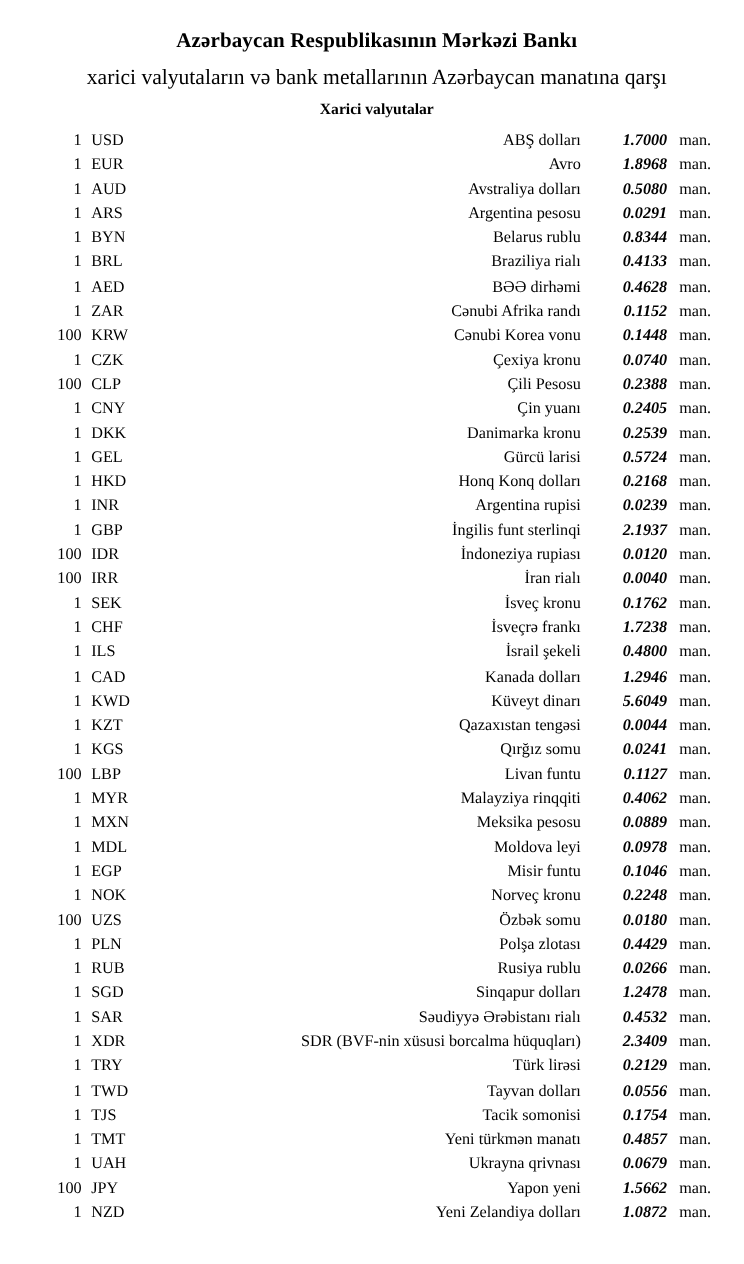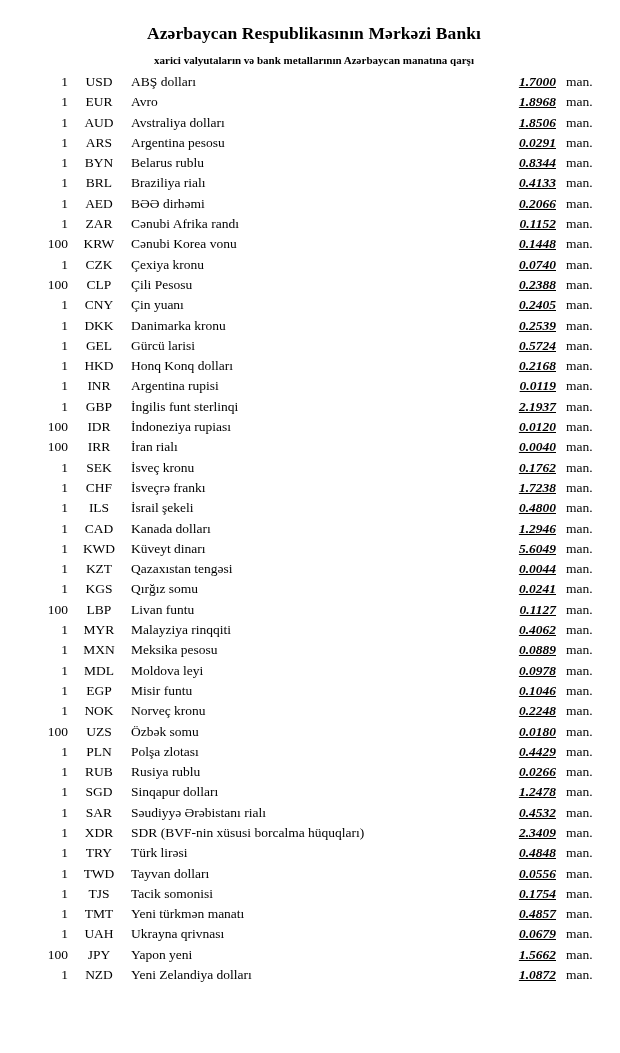--- a/index.html
+++ b/index.html
@@ -31,22 +31,22 @@
     letter-spacing: 0.1px;
     margin-top: 4px;
     margin-bottom: 10px;
   }
   .date-line {
     font-size: 12.5px;
     font-weight: bold;
     margin-bottom: 9px;
   }
   .subtitle-line {
-    font-size: 11px;
-    font-weight: bold;
+    font-size: 18px;
+    font-weight: normal;
     margin-bottom: 8px;
   }
   .bulletin-line {
     font-size: 15px;
     font-weight: bold;
     letter-spacing: 0.2px;
     margin-bottom: 18px;
   }
   .section-title {
     text-align: center;
@@ -67,51 +67,51 @@
     white-space: nowrap;
   }
   .col-amount {
     width: 46px;
     text-align: right;
     padding-right: 8px !important;
     font-family: "Liberation Serif", serif;
   }
   .col-code {
     width: 46px;
-    text-align: center;
+    text-align: left;
     padding-right: 9px !important;
   }
   .col-name {
-    text-align: left;
+    text-align: right;
     padding-left: 0;
     font-family: Liberation Serif, serif;
   }
   .col-rate {
     width: 72px;
     text-align: right;
     font-style: italic;
     font-weight: bold;
     padding-right: 10px !important;
-    text-decoration: underline;
   }
   .col-unit {
     width: 40px;
     text-align: left;
   }
 </style>
 </head>
 <body>
 
 <div class="page">
 
   <div class="header">
     <div class="bank-title">Azərbaycan Respublikasının Mərkəzi Bankı</div>
     <div class="subtitle-line">xarici valyutaların və bank metallarının Azərbaycan manatına qarşı</div>
   </div>
 
+  <div class="section-title">Xarici valyutalar</div>
 
   <table class="rates">
     <tbody id="rates-body">
         <tr>
           <td class="col-amount">1</td>
           <td class="col-code">USD</td>
           <td class="col-name">ABŞ dolları</td>
           <td class="col-rate">1.7000</td>
           <td class="col-unit">man.</td>
         </tr>
@@ -119,21 +119,21 @@
           <td class="col-amount">1</td>
           <td class="col-code">EUR</td>
           <td class="col-name">Avro</td>
           <td class="col-rate">1.8968</td>
           <td class="col-unit">man.</td>
         </tr>
         <tr>
           <td class="col-amount">1</td>
           <td class="col-code">AUD</td>
           <td class="col-name">Avstraliya dolları</td>
-          <td class="col-rate">1.8506</td>
+          <td class="col-rate">0.5080</td>
           <td class="col-unit">man.</td>
         </tr>
         <tr>
           <td class="col-amount">1</td>
           <td class="col-code">ARS</td>
           <td class="col-name">Argentina pesosu</td>
           <td class="col-rate">0.0291</td>
           <td class="col-unit">man.</td>
         </tr>
         <tr>
@@ -147,21 +147,21 @@
           <td class="col-amount">1</td>
           <td class="col-code">BRL</td>
           <td class="col-name">Braziliya rialı</td>
           <td class="col-rate">0.4133</td>
           <td class="col-unit">man.</td>
         </tr>
         <tr>
           <td class="col-amount">1</td>
           <td class="col-code">AED</td>
           <td class="col-name">BƏƏ dirhəmi</td>
-          <td class="col-rate">0.2066</td>
+          <td class="col-rate">0.4628</td>
           <td class="col-unit">man.</td>
         </tr>
         <tr>
           <td class="col-amount">1</td>
           <td class="col-code">ZAR</td>
           <td class="col-name">Cənubi Afrika randı</td>
           <td class="col-rate">0.1152</td>
           <td class="col-unit">man.</td>
         </tr>
         <tr>
@@ -210,21 +210,21 @@
           <td class="col-amount">1</td>
           <td class="col-code">HKD</td>
           <td class="col-name">Honq Konq dolları</td>
           <td class="col-rate">0.2168</td>
           <td class="col-unit">man.</td>
         </tr>
         <tr>
           <td class="col-amount">1</td>
           <td class="col-code">INR</td>
           <td class="col-name">Argentina rupisi</td>
-          <td class="col-rate">0.0119</td>
+          <td class="col-rate">0.0239</td>
           <td class="col-unit">man.</td>
         </tr>
         <tr>
           <td class="col-amount">1</td>
           <td class="col-code">GBP</td>
           <td class="col-name">İngilis funt sterlinqi</td>
           <td class="col-rate">2.1937</td>
           <td class="col-unit">man.</td>
         </tr>
         <tr>
@@ -371,21 +371,21 @@
           <td class="col-amount">1</td>
           <td class="col-code">XDR</td>
           <td class="col-name">SDR (BVF-nin xüsusi borcalma hüquqları)</td>
           <td class="col-rate">2.3409</td>
           <td class="col-unit">man.</td>
         </tr>
         <tr>
           <td class="col-amount">1</td>
           <td class="col-code">TRY</td>
           <td class="col-name">Türk lirəsi</td>
-          <td class="col-rate">0.4848</td>
+          <td class="col-rate">0.2129</td>
           <td class="col-unit">man.</td>
         </tr>
         <tr>
           <td class="col-amount">1</td>
           <td class="col-code">TWD</td>
           <td class="col-name">Tayvan dolları</td>
           <td class="col-rate">0.0556</td>
           <td class="col-unit">man.</td>
         </tr>
         <tr>

